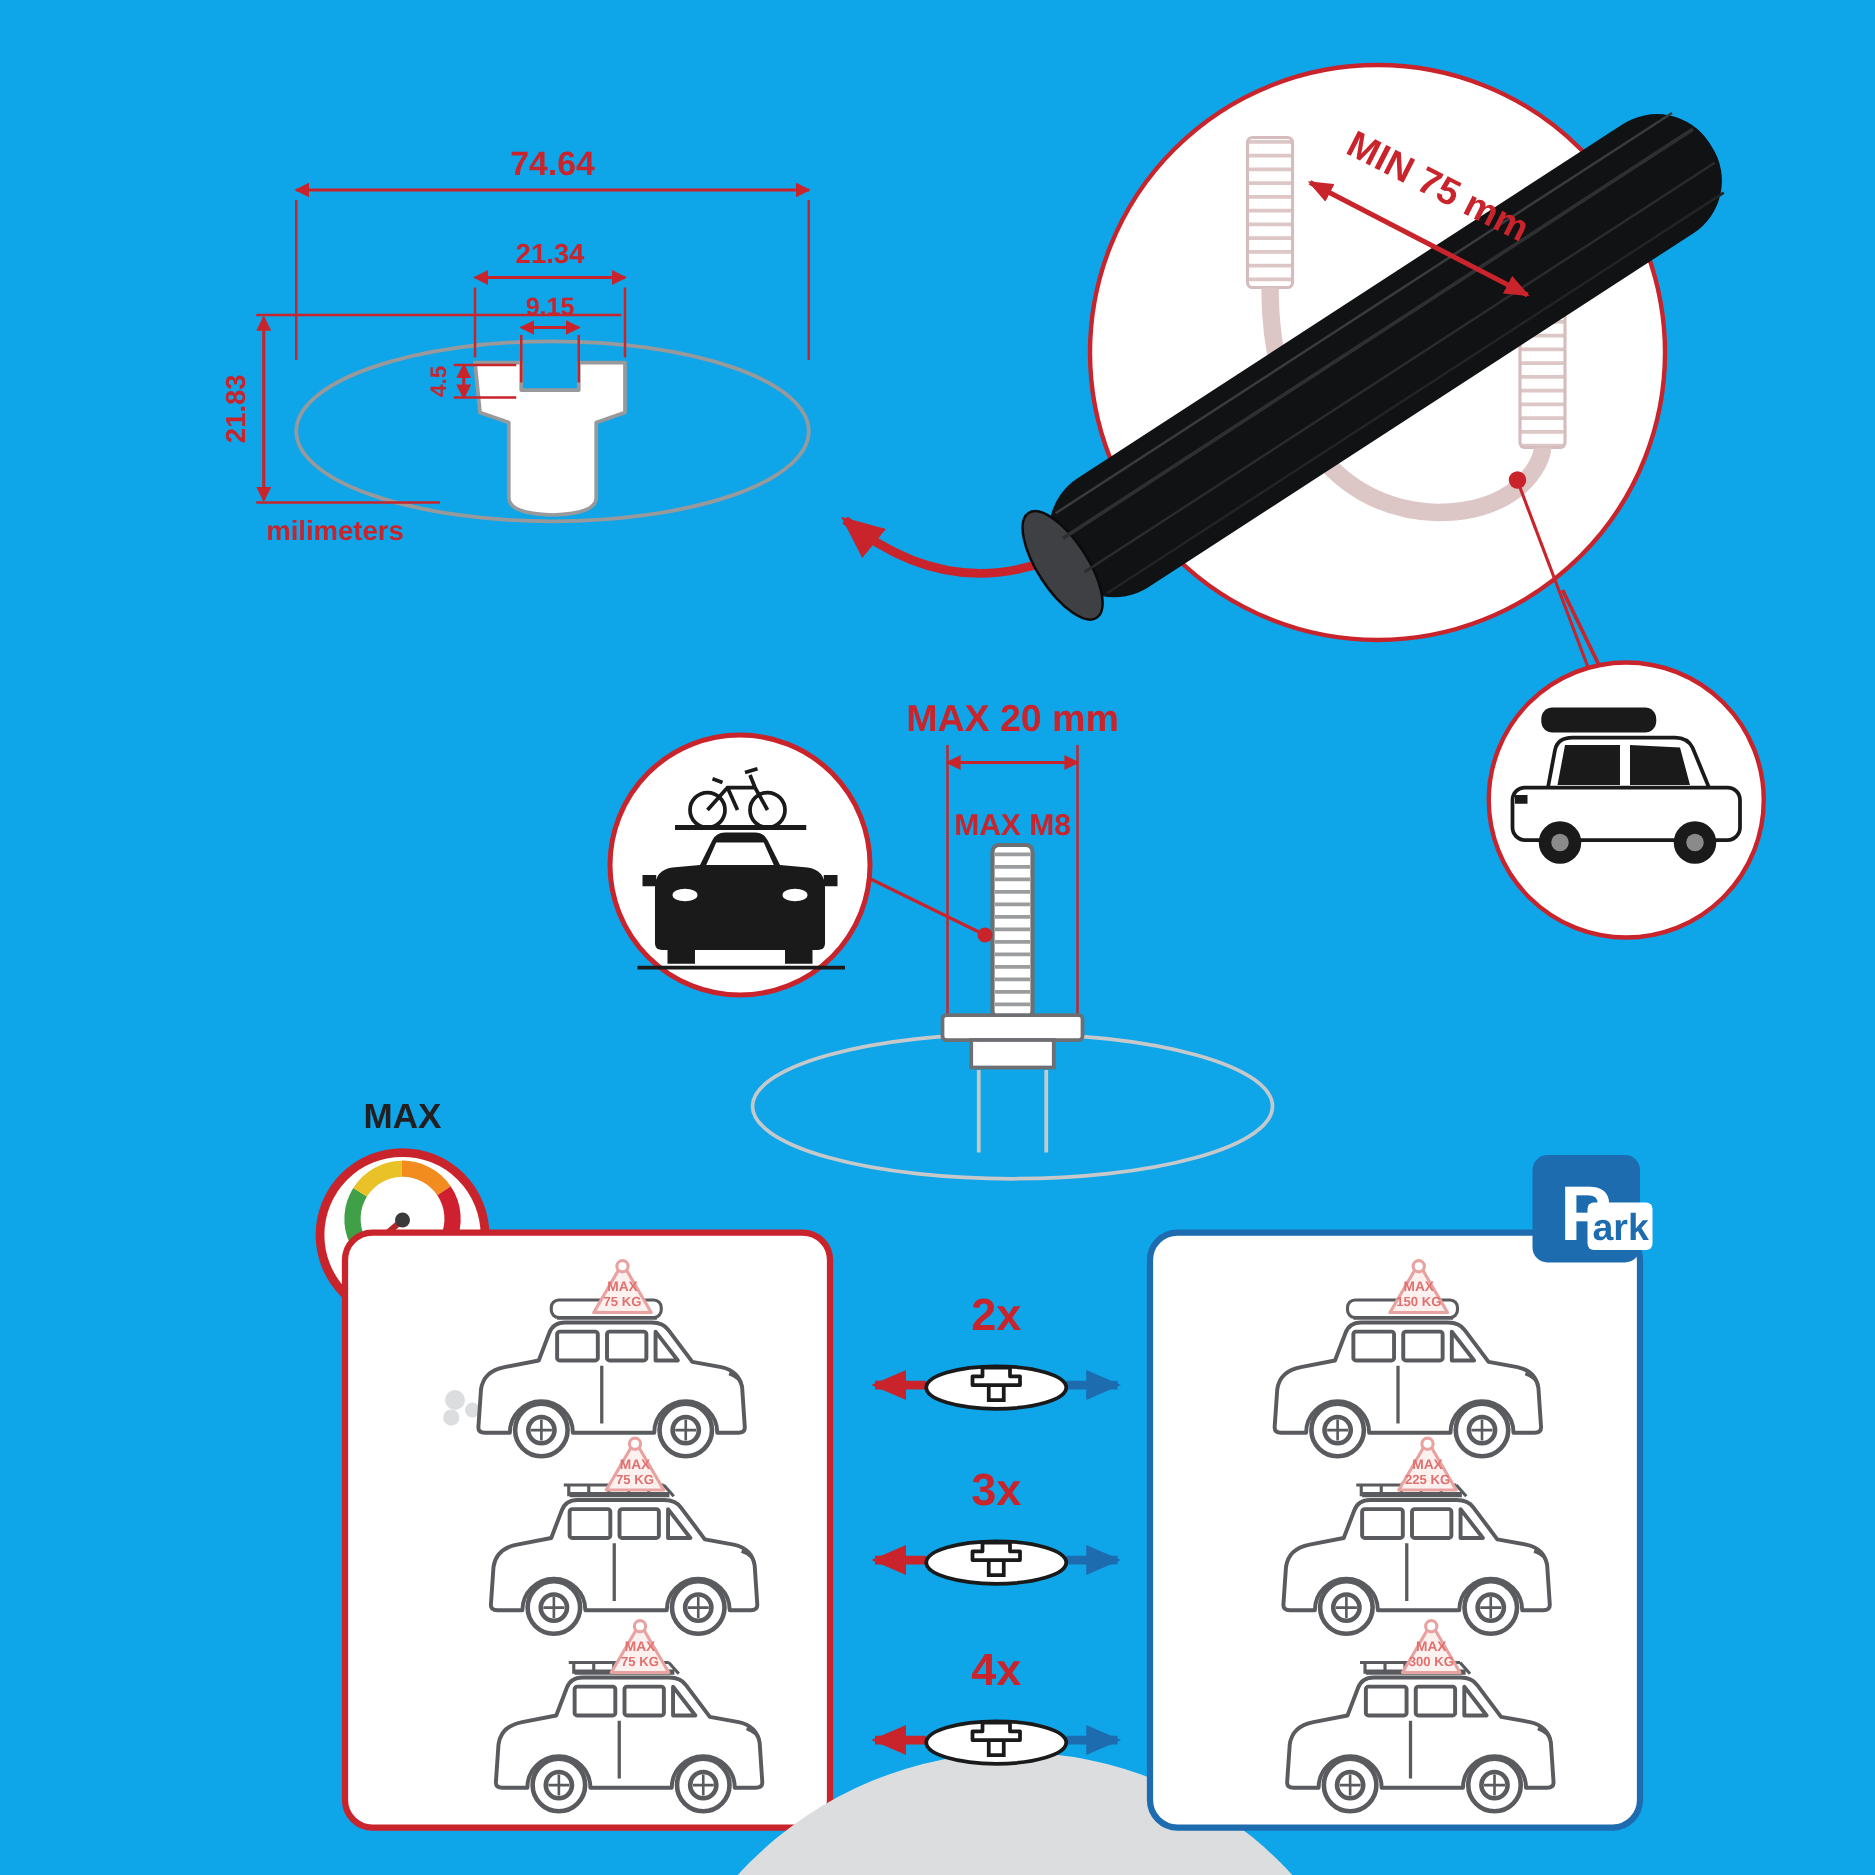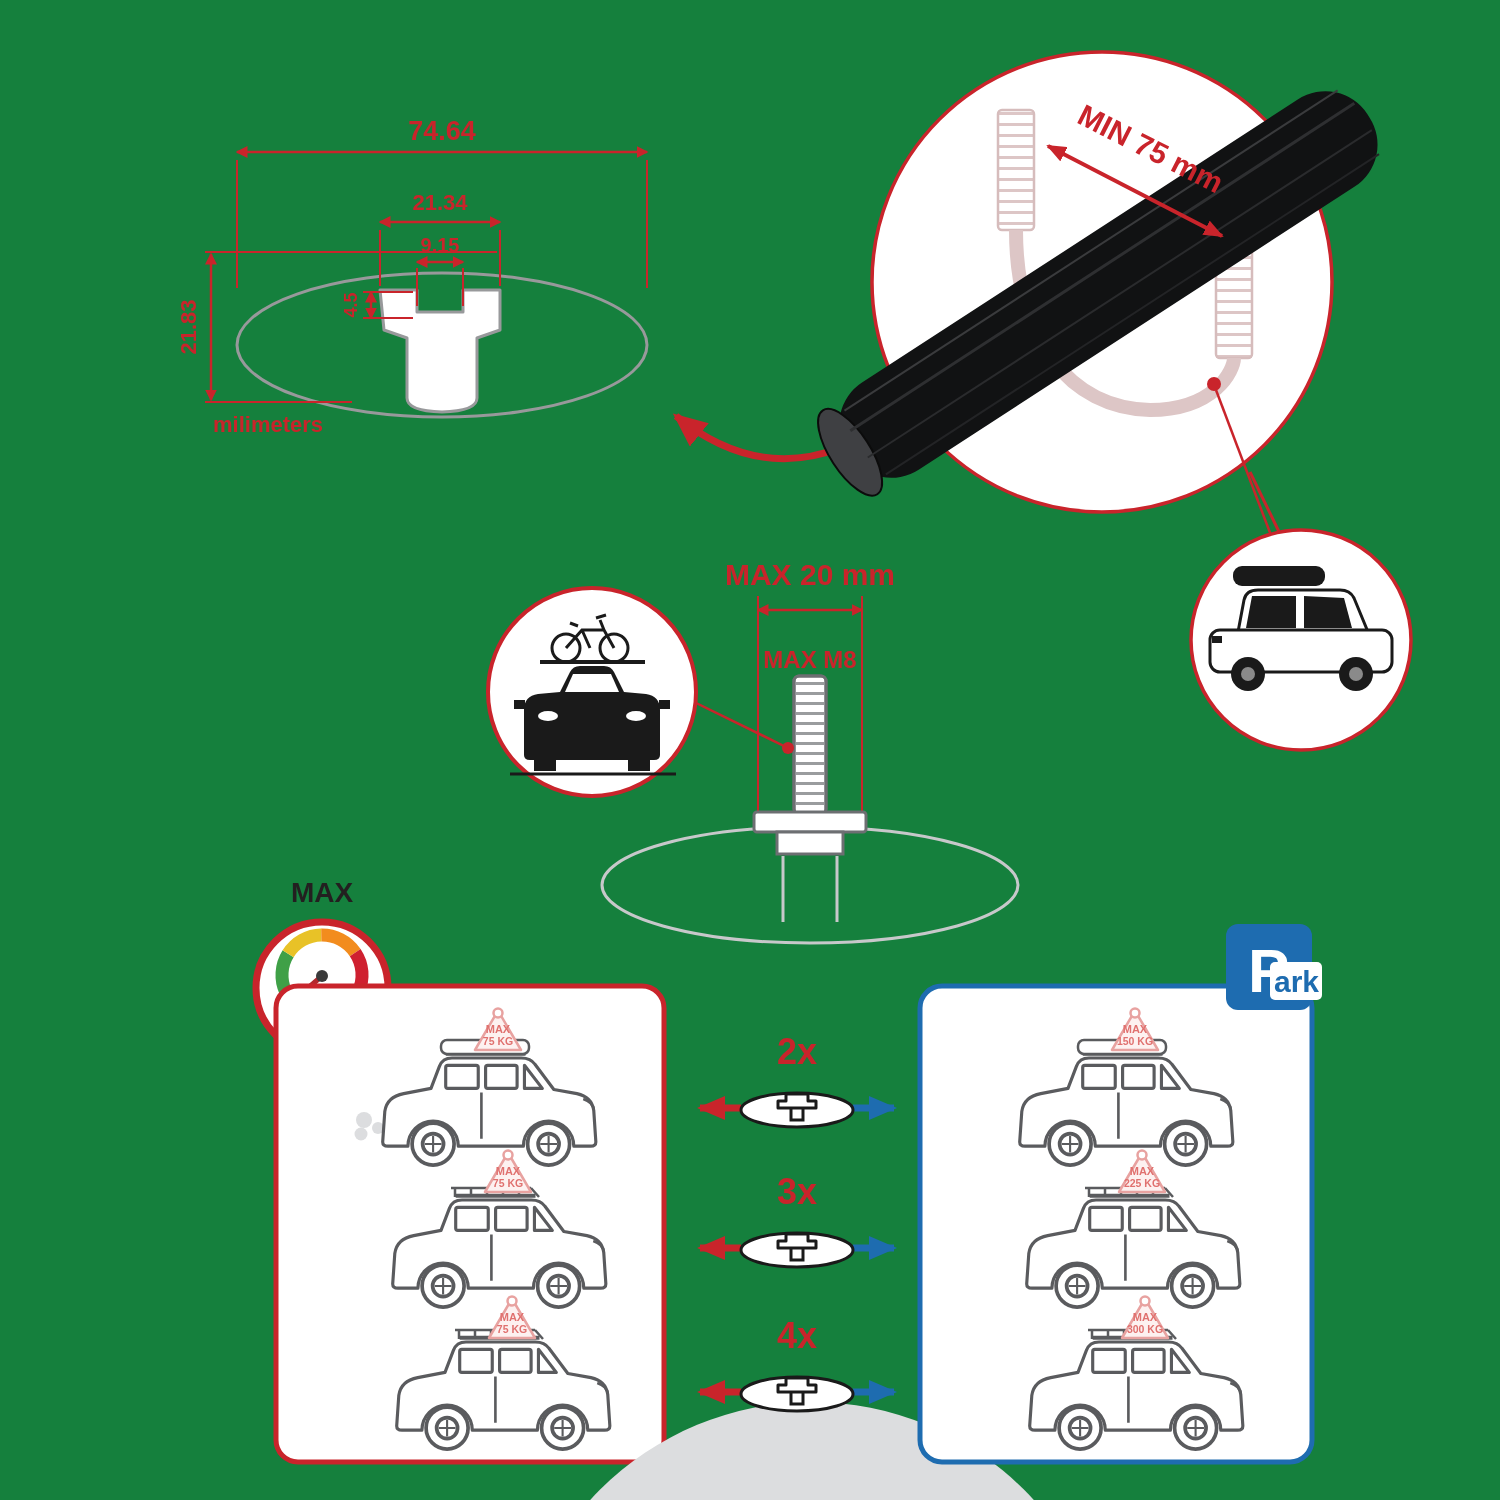--- a/index.html
+++ b/index.html
@@ -1,16 +1,16 @@
 <!DOCTYPE html>
 <html><head>
 <meta charset="utf-8">
 <style>
   html,body{margin:0;padding:0;background:#ffffff;}
-  .page{position:relative;width:1500px;height:1500px;background:#15803d;overflow:hidden;
+  .page{position:relative;width:1500px;height:1500px;background:#0ea5e9;overflow:hidden;
         font-family:"Liberation Sans", sans-serif;}
   svg{display:block;}
   text{font-family:"Liberation Sans", sans-serif;}
   .dim{fill:#c9242b;font-weight:700;}
 </style>
 </head>
 <body>
 
 <div class="page">
 <svg width="1500" height="1500" viewBox="0 0 1500 1500">

